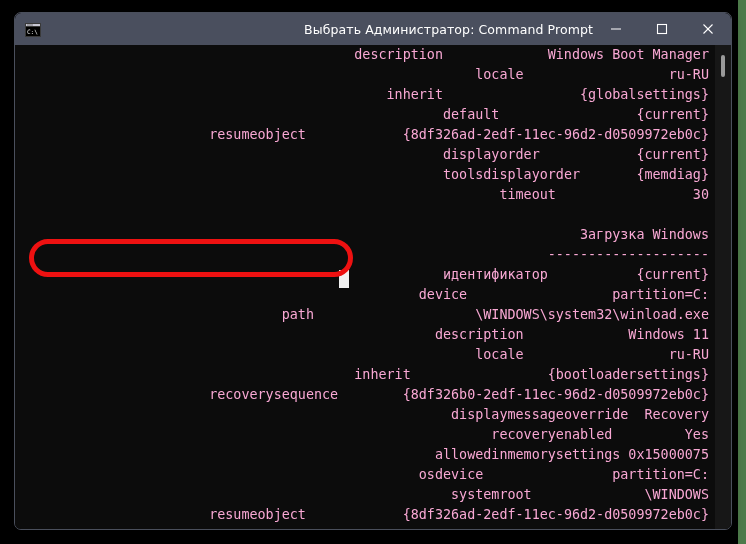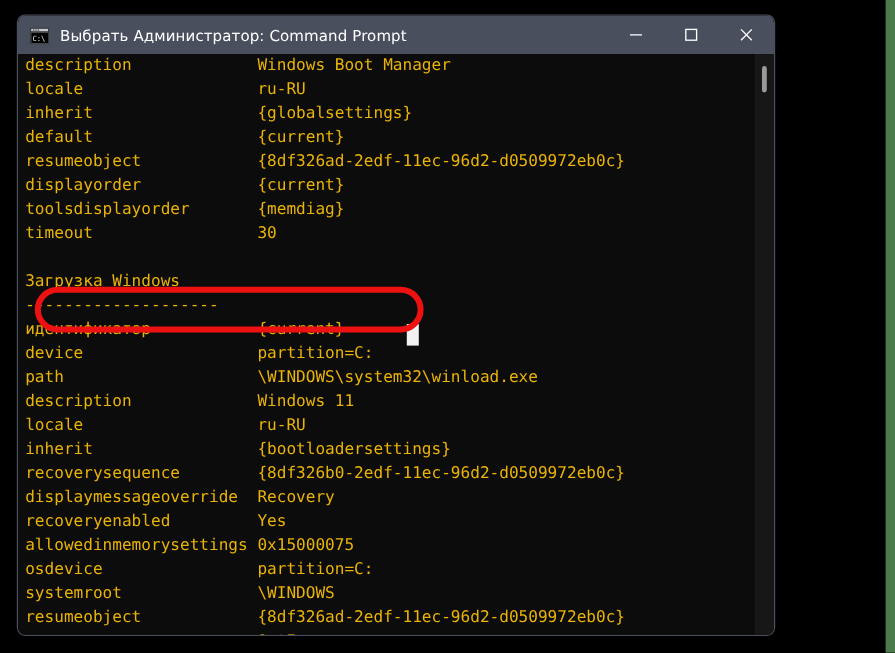--- a/index.html
+++ b/index.html
@@ -27,28 +27,29 @@
     right: 0; top: 0;
     width: 8px; height: 544px;
     background: #4d7a4a;
   }
 
   
   #cmd-window {
     position: absolute;
     left: 14px;
     top: 12px;
-    width: 632px;
+    width: 718px;
     height: 518px;
     background: #0c0c0c;
     border: 1px solid #4a4f5c;
     border-radius: 7px;
     box-sizing: border-box;
     overflow: hidden;
     box-shadow: 0 2px 10px rgba(0,0,0,0.65);
+    text-align: right;
   }
 
   
   #title-bar {
     height: 32px;
     background: #4a4f5e;
     display: flex;
     align-items: center;
     position: relative;
     border-top-left-radius: 6px;
@@ -89,21 +90,21 @@
     background: #0c0c0c;
     padding: 4px 0 0 0;
     box-sizing: border-box;
     overflow: hidden;
   }
   #console-text {
     position: absolute;
     left: 6px;
     top: 0px;
     right: 22px;
-    color: #eab308;
+    color: #f9a8d4;
     font-family: "DejaVu Sans Mono", monospace;
     font-size: 13.4px;
     line-height: 20px;
     white-space: pre;
     letter-spacing: 0px;
   }
   .line { height: 20px; }
 
   
   #scrollbar-track {

